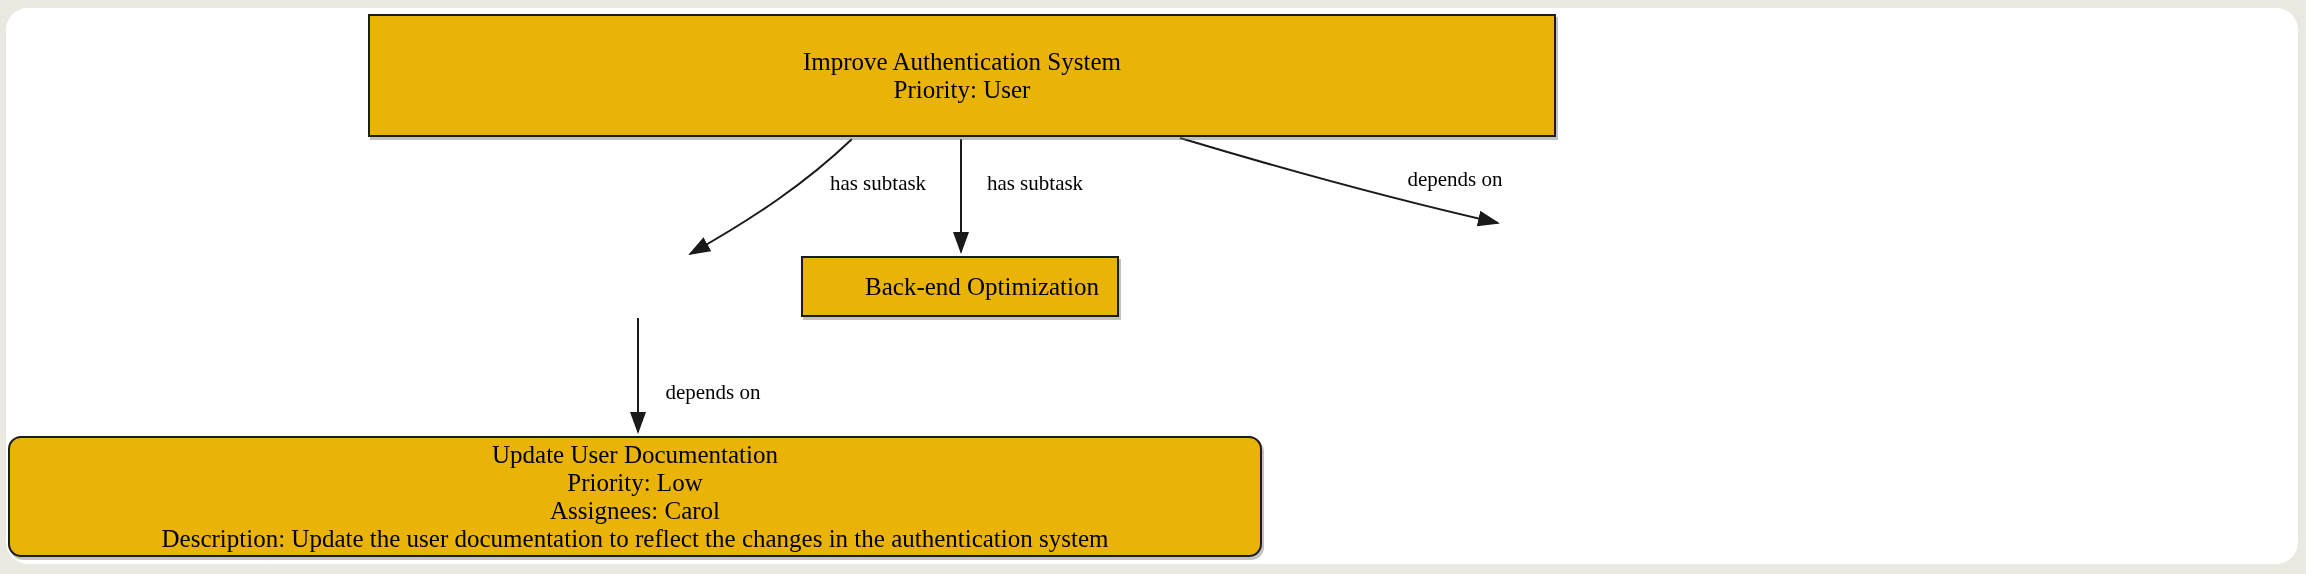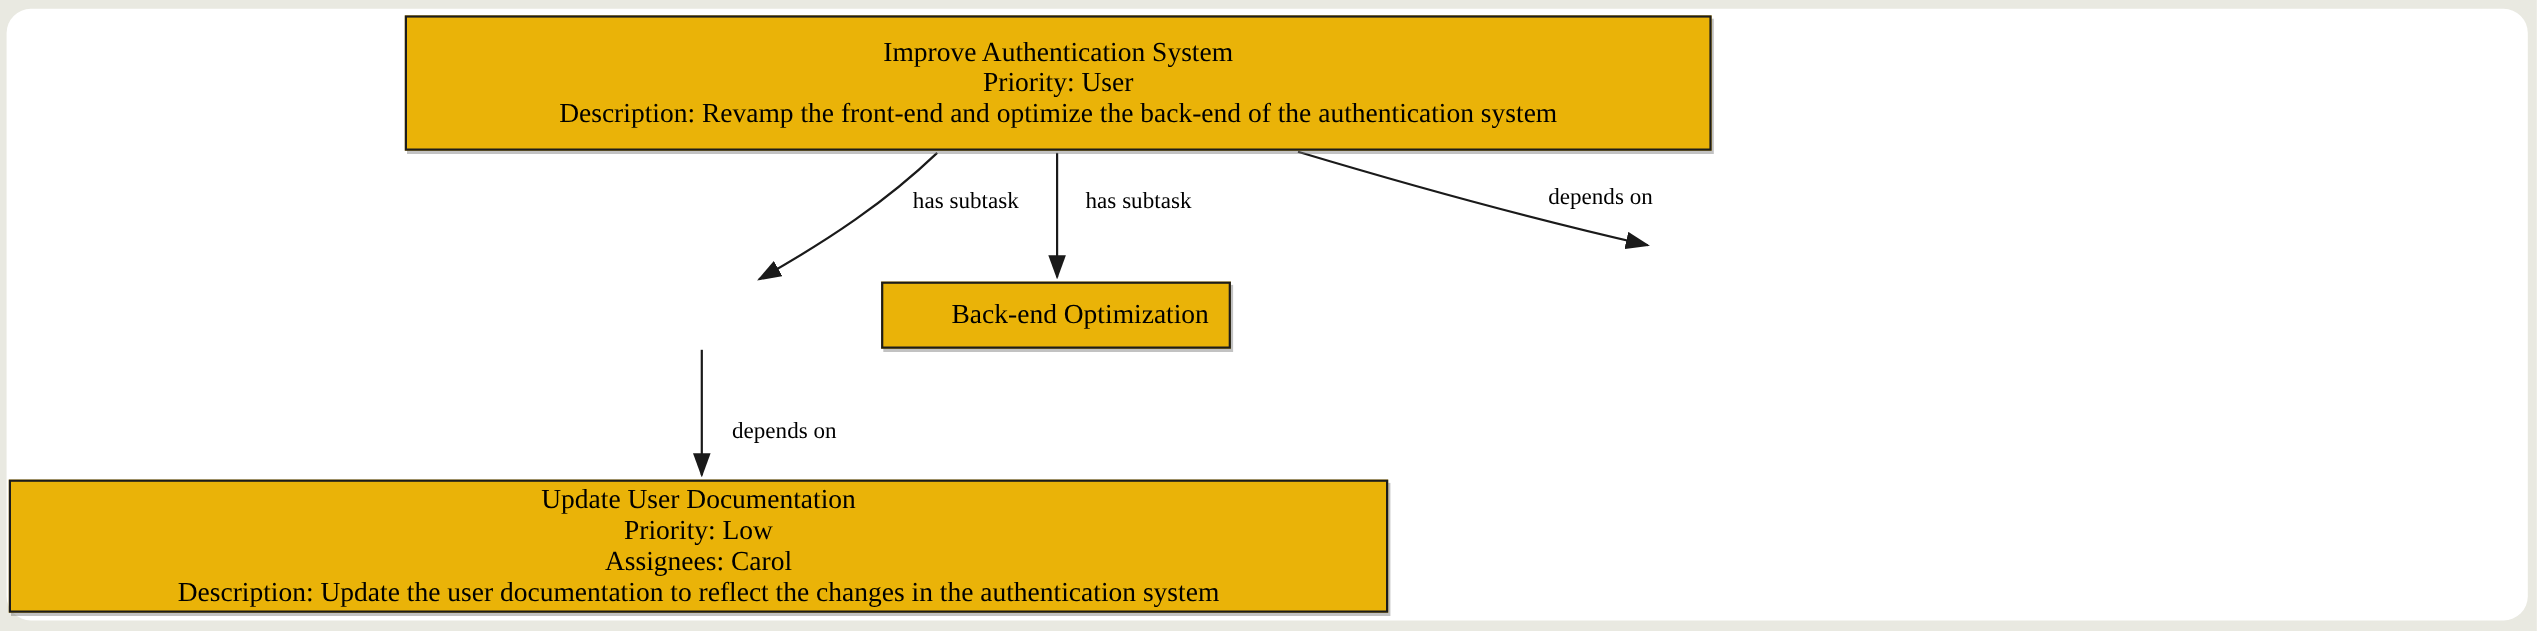--- a/index.html
+++ b/index.html
@@ -45,21 +45,21 @@
     color: #000000;
     font-size: 25px;
     line-height: 28px;
     white-space: nowrap;
   }
   .node .node-line { width: 100%; }
   .node-improve    { left: 368px;  top: 14px;  width: 1188px; height: 123px; }
   .node-frontend   { left: 506px;  top: 256px; width: 264px;  height: 61px; }
   .node-backend    { left: 801px;  top: 256px; width: 318px;  height: 61px; padding-left: 44px; }
   .node-integrate  { left: 1146px; top: 225px; width: 1140px; height: 125px; }
-  .node-docs       { left: 8px;    top: 436px; width: 1254px; height: 121px; }
+  .node-docs       { left: 8px;    top: 436px; width: 1254px; height: 121px; border-radius: 13px; }
   .edge-label {
     position: absolute;
     transform: translate(-50%, -50%);
     font-size: 21px;
     color: #000000;
     white-space: nowrap;
   }
   .label-subtask-1   { left: 878px;  top: 183px; }
   .label-subtask-2   { left: 1035px; top: 183px; }
   .label-depends-top { left: 1455px; top: 179px; }
@@ -79,21 +79,20 @@
     </defs>
     <path d="M 852 139 C 806 183, 754 218, 690 254" fill="none" stroke="#1a1a1a" stroke-width="2" marker-end="url(#arrowhead)"></path>
     <path d="M 961 139 L 961 252" fill="none" stroke="#1a1a1a" stroke-width="2" marker-end="url(#arrowhead)"></path>
     <path d="M 1180 138 C 1300 174, 1410 203, 1498 223" fill="none" stroke="#1a1a1a" stroke-width="2" marker-end="url(#arrowhead)"></path>
     <path d="M 638 318 L 638 432" fill="none" stroke="#1a1a1a" stroke-width="2" marker-end="url(#arrowhead)"></path>
   </svg>
 
   <div class="node node-improve">
     <div class="node-line">Improve Authentication System</div>
     <div class="node-line">Priority: User</div>
-    <div class="node-line">Description: Revamp the front-end and optimize the back-end of the authentication system</div>
   </div>
 
 
   <div class="node node-backend">
     <div class="node-line">Back-end Optimization</div>
   </div>
 
 
   <div class="node node-docs">
     <div class="node-line">Update User Documentation</div>

